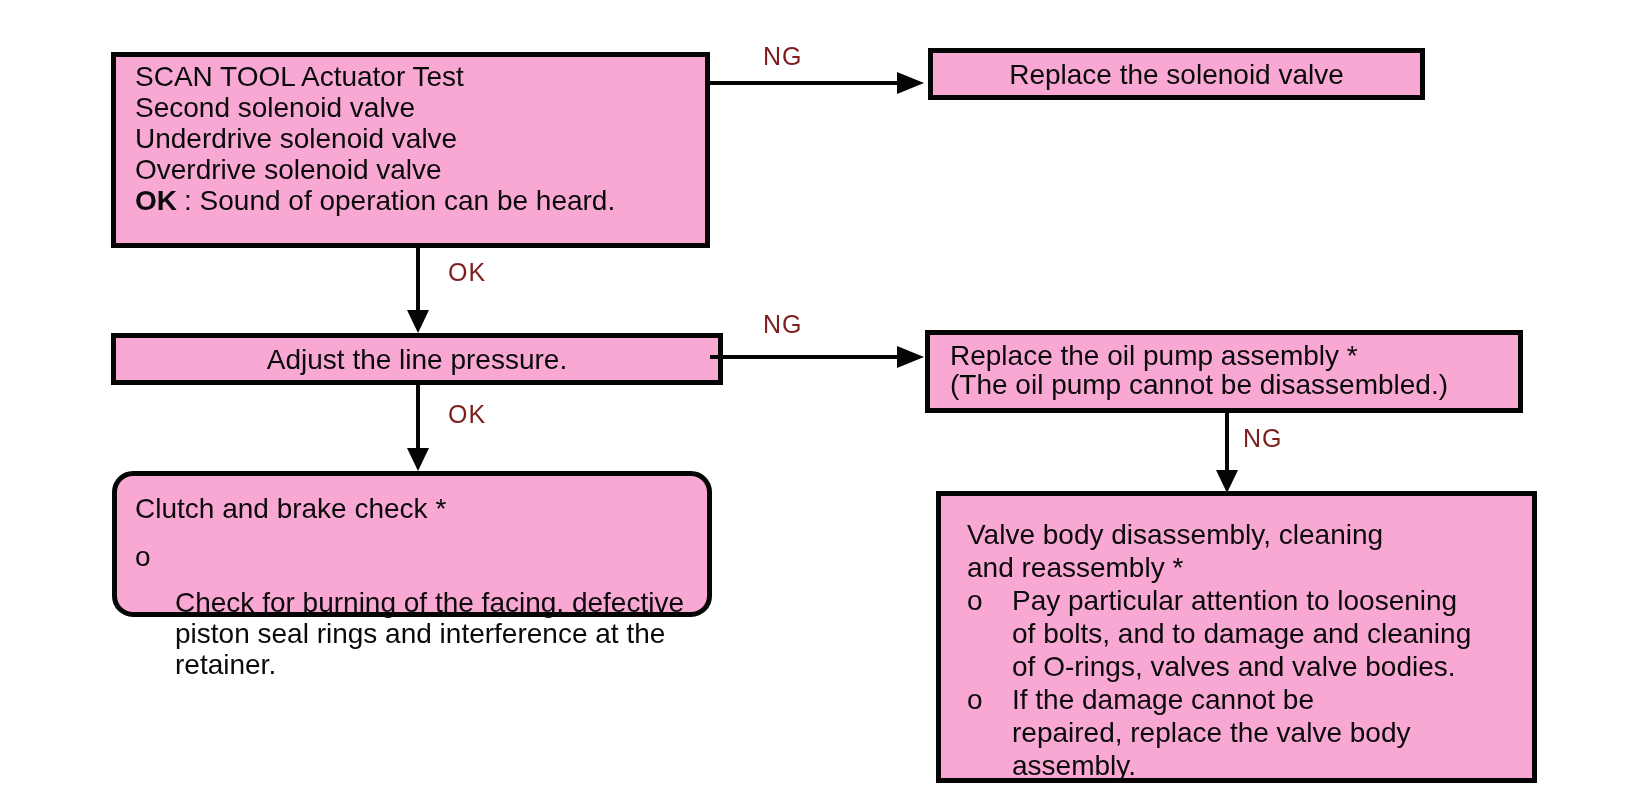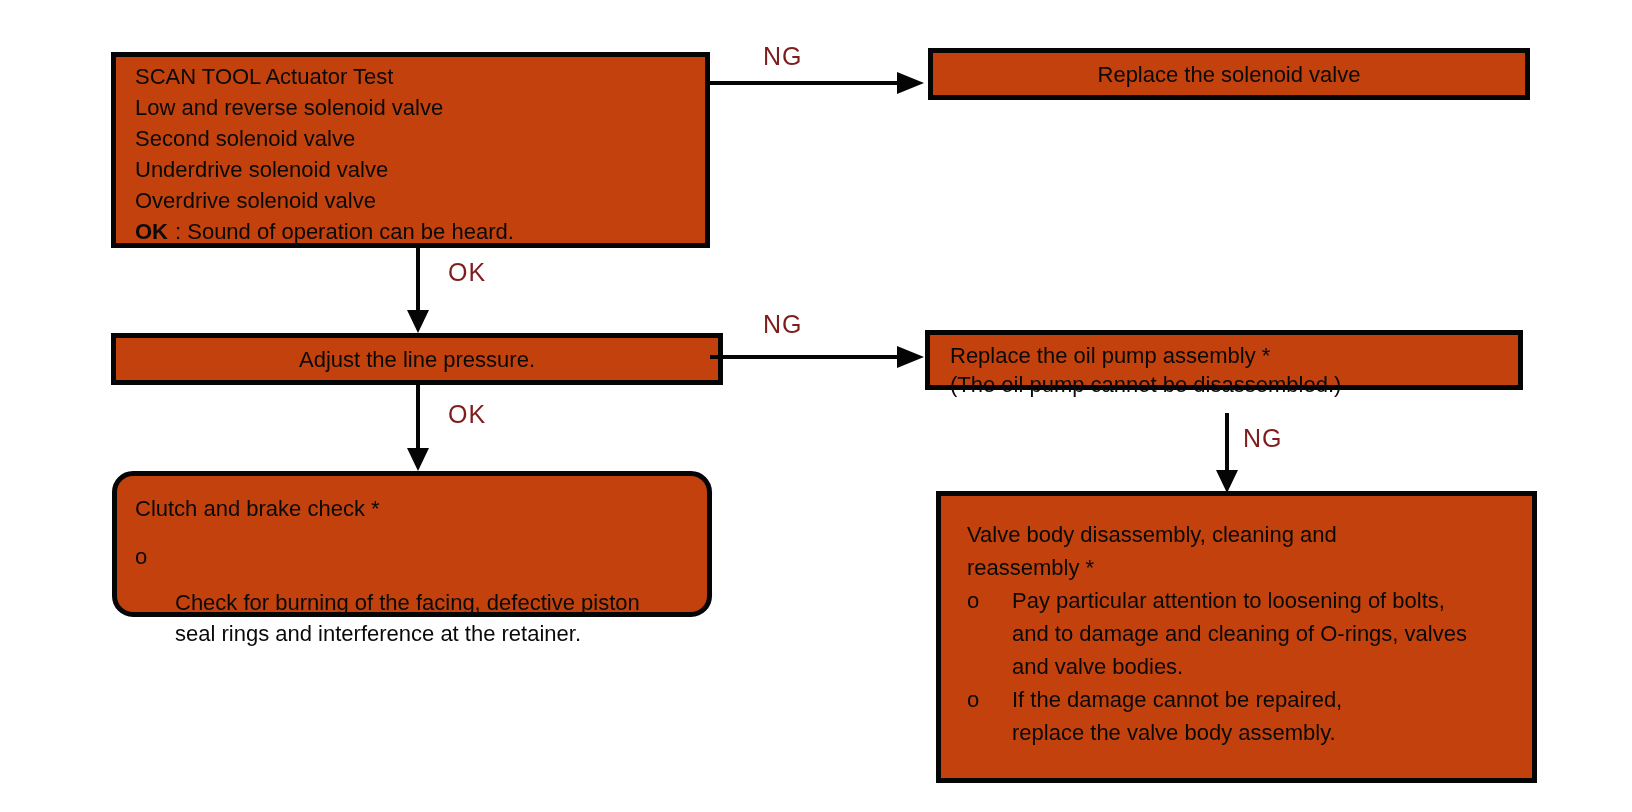--- a/index.html
+++ b/index.html
@@ -13,22 +13,22 @@
     height: 812px;
     background: #ffffff;
     font-family: "Liberation Sans", "DejaVu Sans", sans-serif;
     color: #0a0a0a;
     overflow: hidden;
   }
   .box {
     position: absolute;
     box-sizing: border-box;
     border: 5px solid #050505;
-    background: #c2410c;
-    font-size: 22px;
+    background: #f9a8d4;
+    font-size: 28px;
     line-height: 31px;
   }
   .box.centered {
     display: flex;
     align-items: center;
     justify-content: center;
     text-align: center;
   }
   .pad-list { padding: 4px 10px 0 19px; }
   .textline { white-space: nowrap; }
@@ -75,48 +75,47 @@
   .box6 .bullet-glyph { width: 45px; }
   .title-gap { margin-bottom: 17px; }
 </style>
 </head>
 <body>
 
 <div class="stage">
 
   <div class="box pad-list" style="left:111px; top:52px; width:599px; height:196px;">
     <div class="textline">SCAN TOOL Actuator Test</div>
-    <div class="textline">Low and reverse solenoid valve</div>
     <div class="textline">Second solenoid valve</div>
     <div class="textline">Underdrive solenoid valve</div>
     <div class="textline">Overdrive solenoid valve</div>
     <div class="textline"><span class="bold">OK</span><span>: Sound of operation can be heard.</span></div>
   </div>
 
   <div class="edge-label" style="left:763px; top:42px;">NG</div>
   <div class="hline" style="left:710px; top:81px; width:188px;"></div>
   <div class="arrow-right" style="left:897px; top:72px;"></div>
 
-  <div class="box centered" style="left:928px; top:48px; width:602px; height:52px;">
+  <div class="box centered" style="left:928px; top:48px; width:497px; height:52px;">
     <span>Replace the solenoid valve</span>
   </div>
 
   <div class="vline" style="left:416px; top:248px; height:72px;"></div>
   <div class="arrow-down" style="left:407px; top:310px;"></div>
   <div class="edge-label" style="left:448px; top:258px;">OK</div>
 
   <div class="box centered" style="left:111px; top:333px; width:612px; height:52px;">
     <span>Adjust the line pressure.</span>
   </div>
 
   <div class="edge-label" style="left:763px; top:310px;">NG</div>
   <div class="hline" style="left:710px; top:355px; width:188px;"></div>
   <div class="arrow-right" style="left:897px; top:346px;"></div>
 
-  <div class="box" style="left:925px; top:330px; width:598px; height:60px; padding:6px 23px 0 20px; line-height:29px;">
+  <div class="box" style="left:925px; top:330px; width:598px; height:83px; padding:6px 23px 0 20px; line-height:29px;">
     <div class="textline">Replace the oil pump assembly *</div>
     <div class="textline">(The oil pump cannot be disassembled.)</div>
   </div>
 
   <div class="vline" style="left:416px; top:385px; height:73px;"></div>
   <div class="arrow-down" style="left:407px; top:448px;"></div>
   <div class="edge-label" style="left:448px; top:400px;">OK</div>
 
   <div class="box" style="left:112px; top:471px; width:600px; height:146px; padding:17px 10px 0 18px;border-radius:21px;">
     <div class="textline title-gap">Clutch and brake check *</div>

